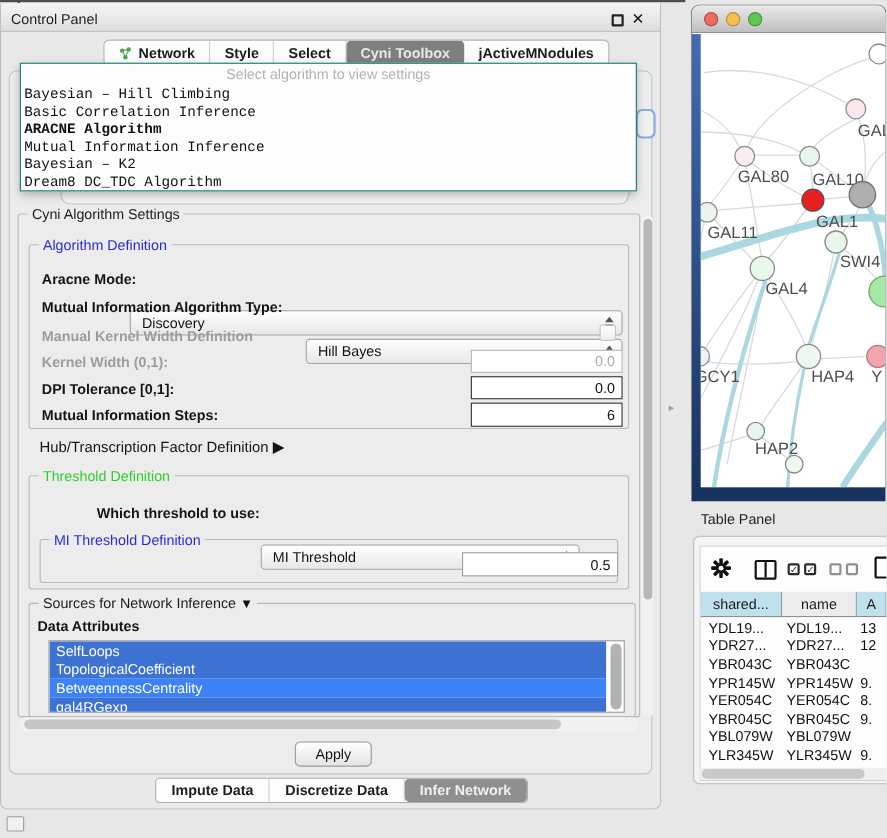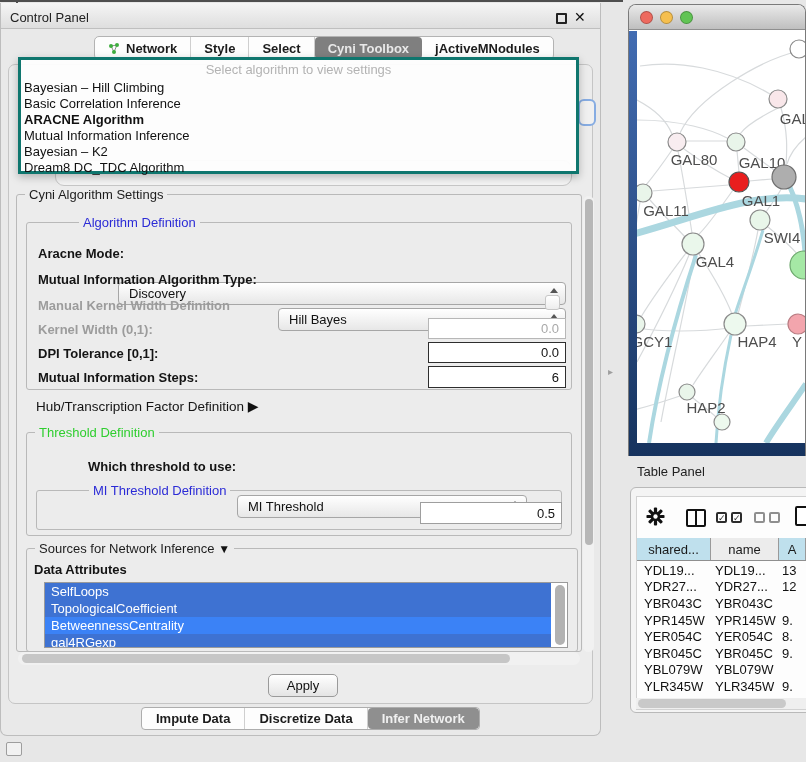--- a/index.html
+++ b/index.html
@@ -30,29 +30,29 @@
                  border:1px solid #c5c5c5; border-radius:7px; }
 
   
   .ghost-combo { left:55px; top:160px; width:517px; height:26px; border:1px solid #c6c6c6;
                  border-radius:9px; background:#f3f3f3; }
   .ghost-focus { left:578px; top:99px; width:18px; height:27px; border:2px solid #86ace2;
                  border-radius:6px; background:#f0f0f0; }
 
   
   .dd-popup { left:18px; top:57px; width:561px; height:117px; background:rgba(253,253,253,.96);
-              border:3px solid #0f766e; box-shadow:0 3px 8px rgba(0,0,0,.25); z-index:20; }
+              border:1px solid #0f766e; box-shadow:0 3px 8px rgba(0,0,0,.25); z-index:20; }
   .dd-placeholder { height:20px; line-height:20px; text-align:center; color:#b3b3b3; font-size:13px; }
-  .dd-item { height:16px; line-height:16px; font-size:13px; color:#111; padding-left:3px; white-space:nowrap; }
+  .dd-item { height:16px; line-height:16px; font-size:13px; color:#111; padding-left:3px; white-space:nowrap;font-family:Liberation Mono, monospace; }
   .dd-item.sel { font-weight:bold; }
 
   
   .fs { position:absolute; border:1px solid #b9b9b9; border-radius:3px; }
   .fs-legend { position:absolute; top:-8px; left:8px; background:#ececec; padding:0 4px; font-size:13px; color:#1d1d1d; white-space:nowrap; }
-  .fs-legend.blue { color:#2b2bd6;margin-left:44px; }
+  .fs-legend.blue { color:#2b2bd6; }
   .fs-legend.green { color:#2fce2f; }
 
   .lbl { position:absolute; font-size:13px; font-weight:bold; color:#141414; white-space:nowrap; }
   .lbl.plain { font-weight:normal; }
   .lbl.dis { color:#9c9c9c; }
 
   .combo { position:absolute; border:1px solid #a6a6a6; border-radius:4px;
            background:linear-gradient(#ffffff,#e7e7e7); font-size:13px; color:#111;
            display:flex; align-items:center; padding:0 22px 0 10px;margin-top:42px; }
   .arrows { position:absolute; right:7px; top:50%; width:8px; height:12px; margin-top:-6px; }

